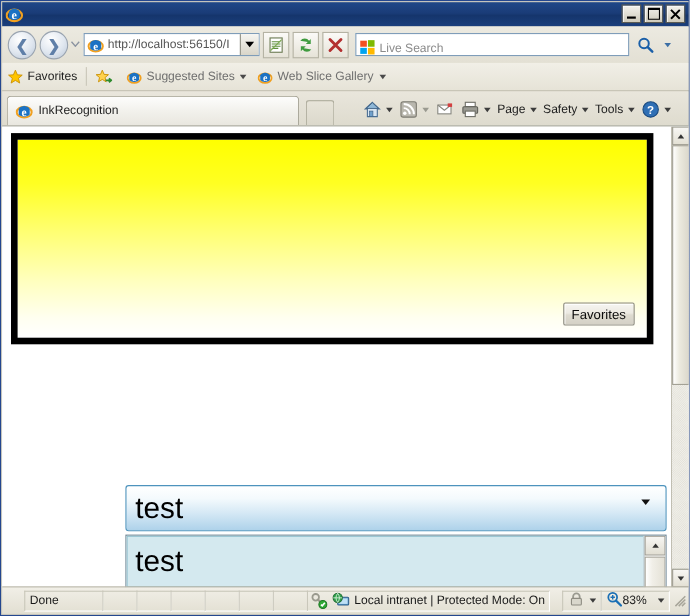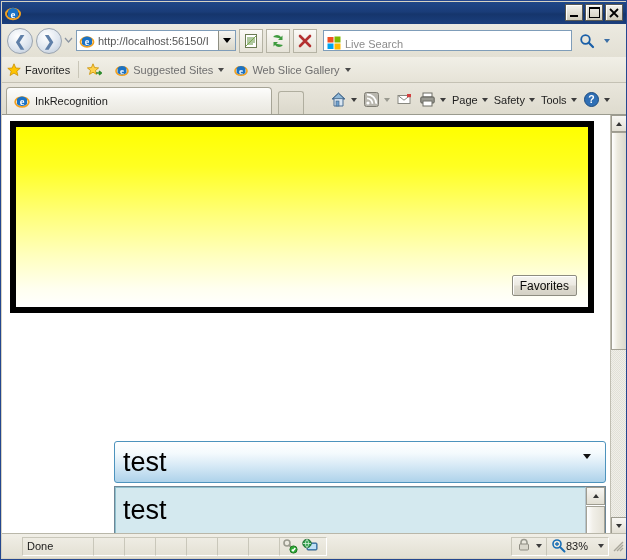--- a/index.html
+++ b/index.html
@@ -761,20 +761,21 @@
         </svg>
       </span>
       <span class="zicon">
         <svg width="16" height="16" viewBox="0 0 16 16">
           <rect x="5" y="5" width="10" height="7" rx="1" fill="#5d9ecf" stroke="#2e5f8a"></rect>
           <rect x="6" y="6" width="8" height="5" fill="#bfe0f5"></rect>
           <circle cx="5" cy="5.5" r="4.2" fill="#2f9f4a" stroke="#1d6b31"></circle>
           <path d="M1 5.5 h8 M5 1.3 a7 7 0 0 1 0 8.4 a7 7 0 0 1 0 -8.4" fill="none" stroke="#d8f2dd" stroke-width="0.8"></path>
         </svg>
       </span>
+      <span>Local intranet | Protected Mode: On</span>
     </div>
 
     <div class="sb-right">
       <div class="sb-cell sb-sec">
         <span class="zicon">
           <svg width="16" height="16" viewBox="0 0 16 16">
             <path d="M5 7 v-1.5 a3 3 0 0 1 6 0 V7" fill="none" stroke="#9a9a90" stroke-width="1.6"></path>
             <rect x="3.5" y="7" width="9" height="6" rx="1" fill="#d9d7cc" stroke="#8e8c82"></rect>
           </svg>
         </span>

